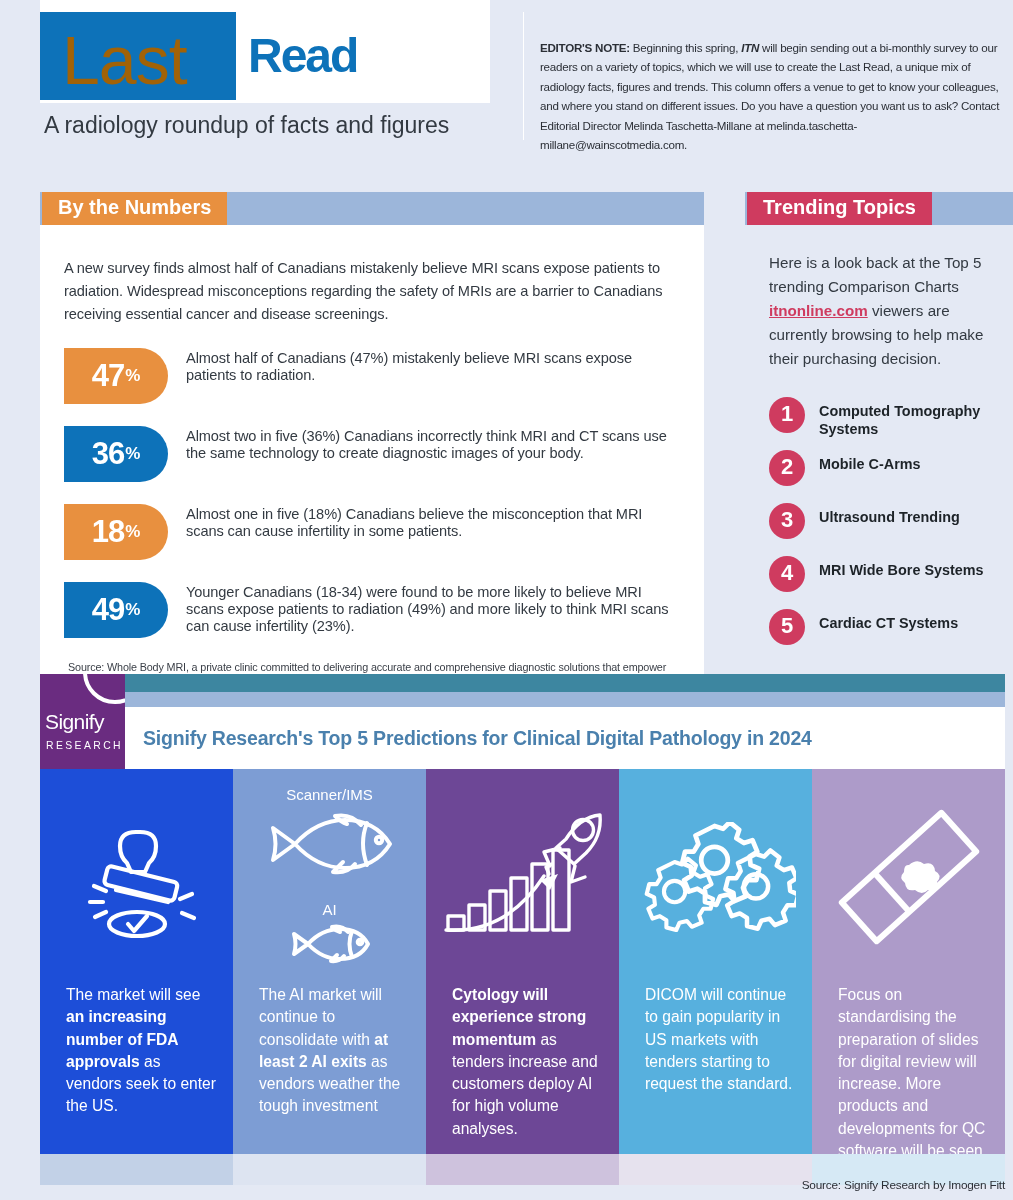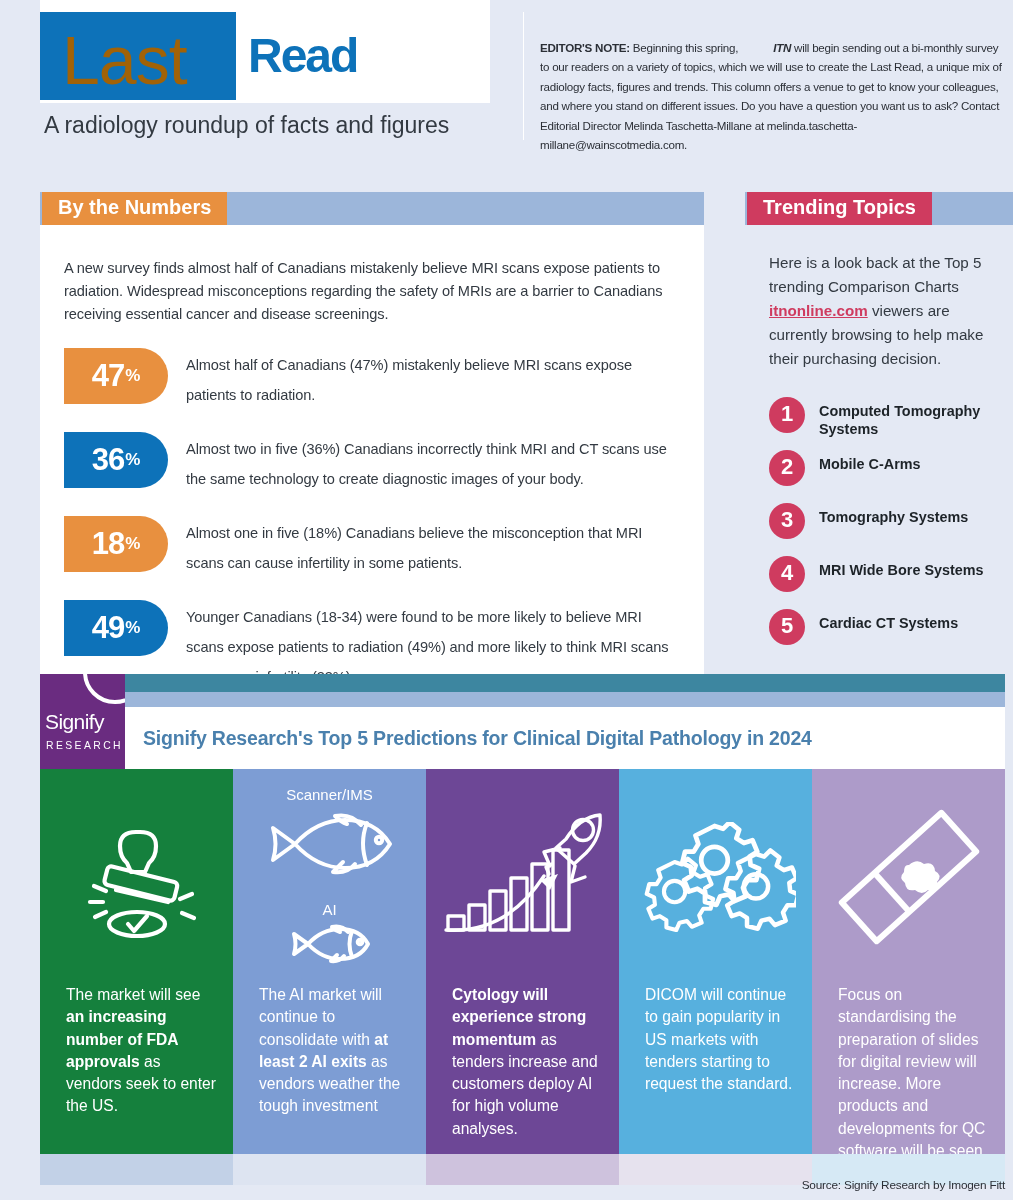--- a/index.html
+++ b/index.html
@@ -39,21 +39,21 @@
     position: absolute; left: 523px; top: 12px; width: 1px; height: 128px;
     background: #ffffff;
   }
   #editors-note {
     position: absolute; left: 540px; top: 38px; width: 464px;
     font-size: 11.6px; line-height: 19.4px; color: #2b2f36;
     font-family: "Liberation Sans", sans-serif;
     letter-spacing: -0.25px;
   }
   #editors-note b { font-weight: 700; }
-  #editors-note i { font-style: italic; font-weight: 700; margin-left: 32px; }
+  #editors-note i { font-style: italic; font-weight: 700; }
 
   
   #numbers-panel { position: absolute; left: 40px; top: 192px; width: 664px; }
   .panel-headbar {
     position: relative; height: 33px; background: #9cb6da;
   }
   .panel-headbar .tab {
     position: absolute; left: 2px; top: 0; height: 33px;
     display: flex; align-items: center;
     padding: 0 16px 2px 16px;
@@ -76,21 +76,21 @@
     border-radius: 0 28px 28px 0;
     display: flex; align-items: center; justify-content: center;
     color: #ffffff;
   }
   .stat-badge.orange { background: #e8903f; }
   .stat-badge.blue { background: #0d72b9; }
   .stat-num { font-size: 31px; font-weight: 700; letter-spacing: -1px; }
   .stat-pct { font-size: 17px; font-weight: 700; margin-left: 1px; }
   .stat-text {
     margin-left: 122px; padding-top: 2px;
-    font-size: 14.6px; line-height: 30px; color: #333a42;
+    font-size: 14.6px; line-height: 17px; color: #333a42;
     letter-spacing: -0.1px;
   }
   #numbers-source {
     margin-top: 22px; margin-left: 4px; width: 600px;
     font-size: 10.8px; line-height: 14.5px; color: #3a3f47;
     letter-spacing: -0.15px;
   }
 
   
   #trending-panel { position: absolute; left: 745px; top: 192px; width: 268px; }
@@ -150,21 +150,21 @@
     display: flex; flex-direction: column; align-items: center; justify-content: center;
   }
   .col-icon-label {
     font-size: 15px; color: #ffffff; text-align: center; margin-bottom: 2px;
   }
   .col-text {
     padding: 0 16px 0 26px;
     font-size: 15.6px; line-height: 22.3px; color: #ffffff; font-weight: 400;
   }
   .col-text b { font-weight: 700; }
-  .c1 { background: #15803d; }
+  .c1 { background: #1d4ed8; }
   .c2 { background: #7d9dd4; }
   .c3 { background: #6d4796; }
   .c4 { background: #ad9bc9; }
   .c5 { background: #57b0de; }
   #col-footers { position: relative; display: flex; width: 965px; height: 31px; }
   .colfoot { width: 193px; height: 31px; }
   .f1 { background: #c2d1e7; }
   .f2 { background: #dde4f1; }
   .f3 { background: #cec2dd; }
   .f4 { background: #e6e2ee; }
@@ -244,21 +244,21 @@
       <div class="trend-item">
         <div class="trend-badge">1</div>
         <div class="trend-label">Computed Tomography Systems</div>
       </div>
       <div class="trend-item">
         <div class="trend-badge">2</div>
         <div class="trend-label">Mobile C-Arms</div>
       </div>
       <div class="trend-item">
         <div class="trend-badge">3</div>
-        <div class="trend-label">Tomography Systems</div>
+        <div class="trend-label">Ultrasound Trending</div>
       </div>
       <div class="trend-item">
         <div class="trend-badge">4</div>
         <div class="trend-label">MRI Wide Bore Systems</div>
       </div>
       <div class="trend-item">
         <div class="trend-badge">5</div>
         <div class="trend-label">Cardiac CT Systems</div>
       </div>
     </div>

